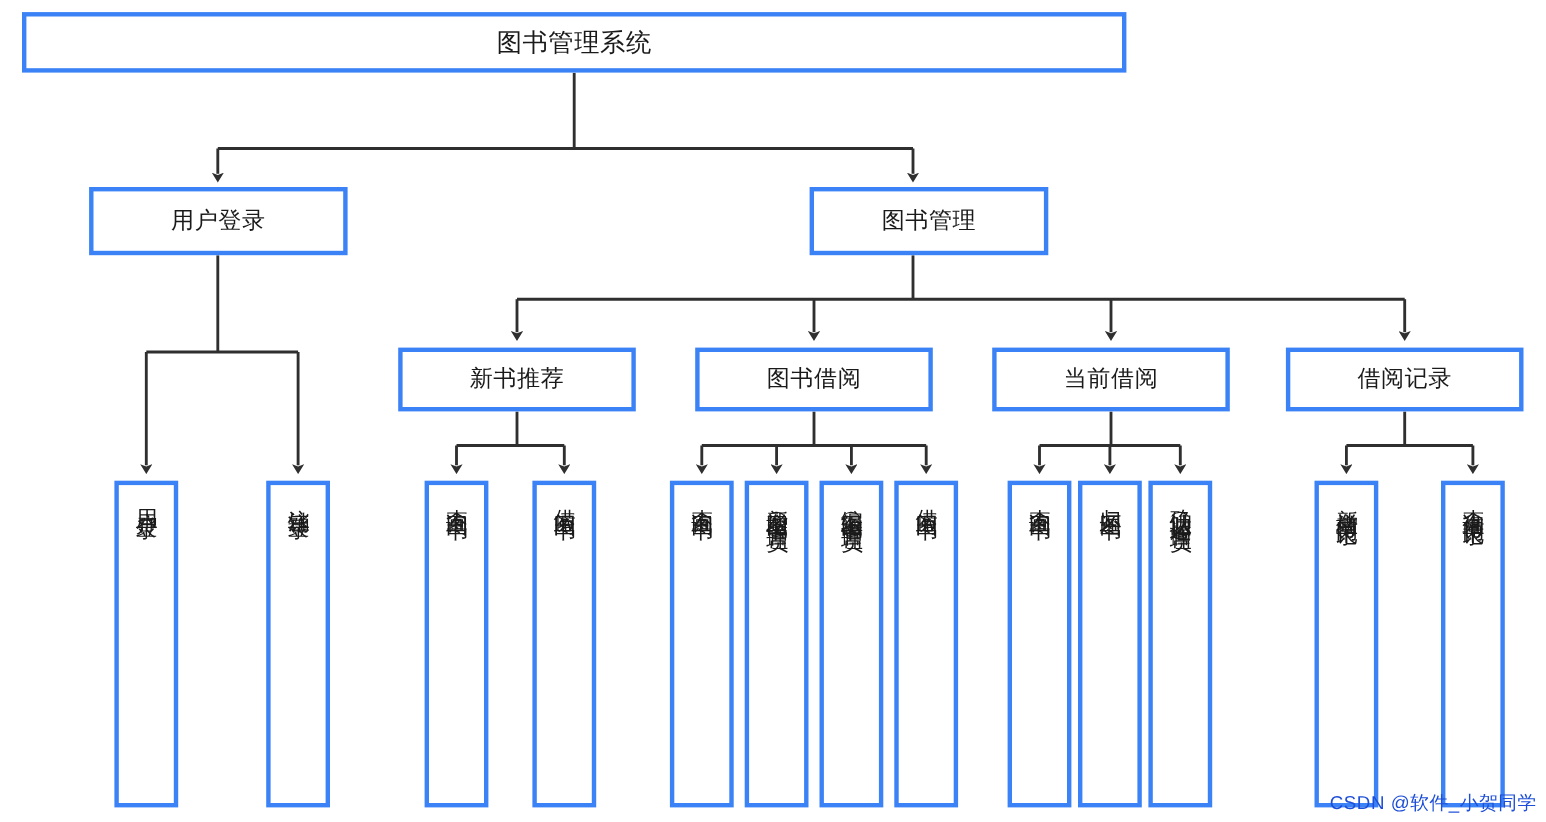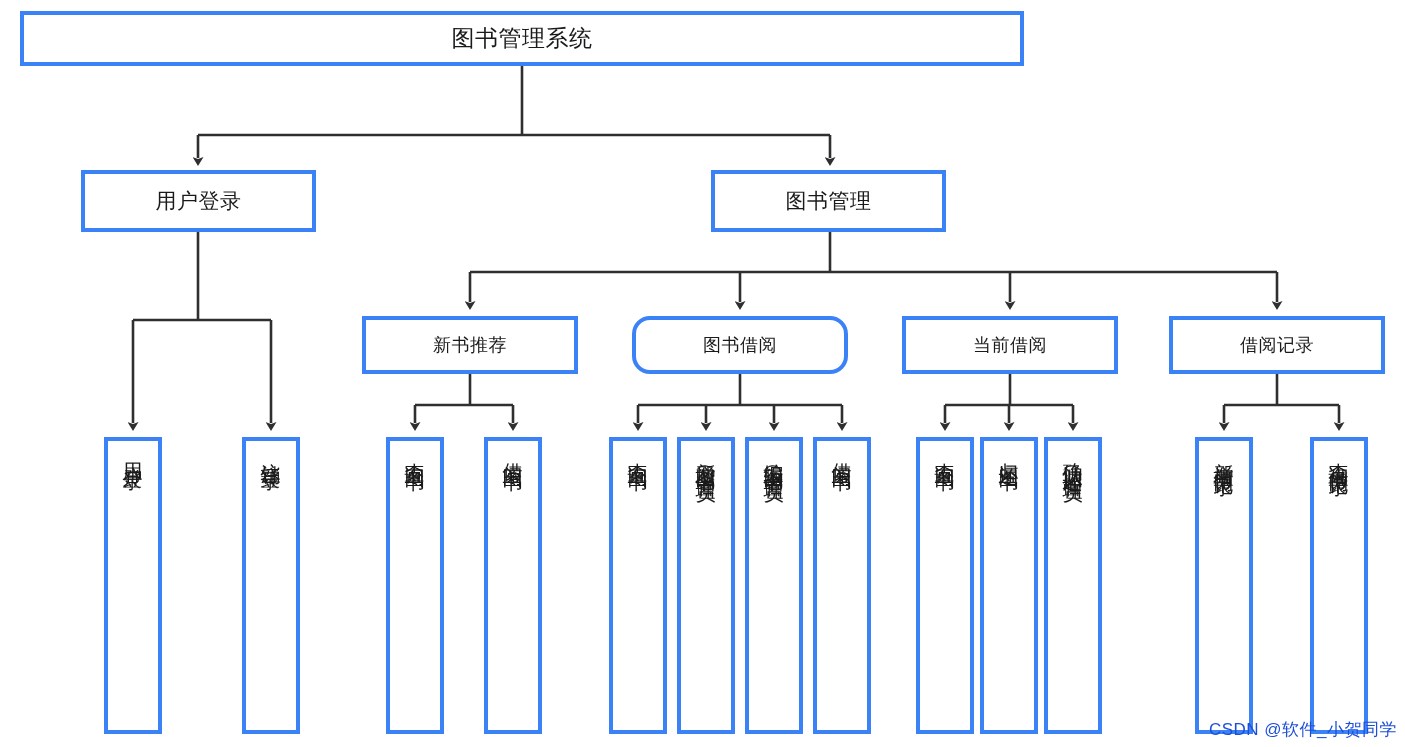--- a/index.html
+++ b/index.html
@@ -32,21 +32,21 @@
   }
   .node-label{
     color:#1a1a1a;
     line-height:1.16;
     letter-spacing:0.5px;
     white-space:pre;
     text-align:center;
   }
   .root .node-label{ font-size:23px; }
   .lvl1 .node-label{ font-size:21px; }
-  .lvl2 .node-label{ font-size:18px; }
+  .lvl2 .node-label{ font-size:21px; }
   .leaf{
     padding:6px 0 0 0;
     align-items:flex-start;
   }
   .leaf .node-label{
     font-size:20px;
     writing-mode:vertical-rl;
     text-orientation:upright;
     letter-spacing:3px;
     line-height:1.0;
@@ -118,28 +118,28 @@
     </g>
   </svg>
 
   <div class="node root" style="left:20px;top:11px;width:1004px;height:55px;">
     <span class="node-label">图书管理系统</span>
   </div>
 
   <div class="node lvl1" style="left:81px;top:170px;width:235px;height:62px;">
     <span class="node-label">用户登录</span>
   </div>
-  <div class="node lvl1" style="left:711px;top:170px;width:235px;height:62px;">
+  <div class="node lvl1" style="left:736px;top:170px;width:217px;height:62px;">
     <span class="node-label">图书管理</span>
   </div>
 
   <div class="node lvl2" style="left:362px;top:316px;width:216px;height:58px;">
     <span class="node-label">新书推荐</span>
   </div>
-  <div class="node lvl2" style="left:632px;top:316px;width:216px;height:58px;border-radius:18px;">
+  <div class="node lvl2" style="left:632px;top:316px;width:216px;height:58px;">
     <span class="node-label">图书借阅</span>
   </div>
   <div class="node lvl2" style="left:1169px;top:316px;width:216px;height:58px;">
     <span class="node-label">借阅记录</span>
   </div>
   <div class="node lvl2" style="left:902px;top:316px;width:216px;height:58px;">
     <span class="node-label">当前借阅</span>
   </div>
 
   <div class="node leaf" style="left:104px;top:437px;width:58px;height:297px;">

